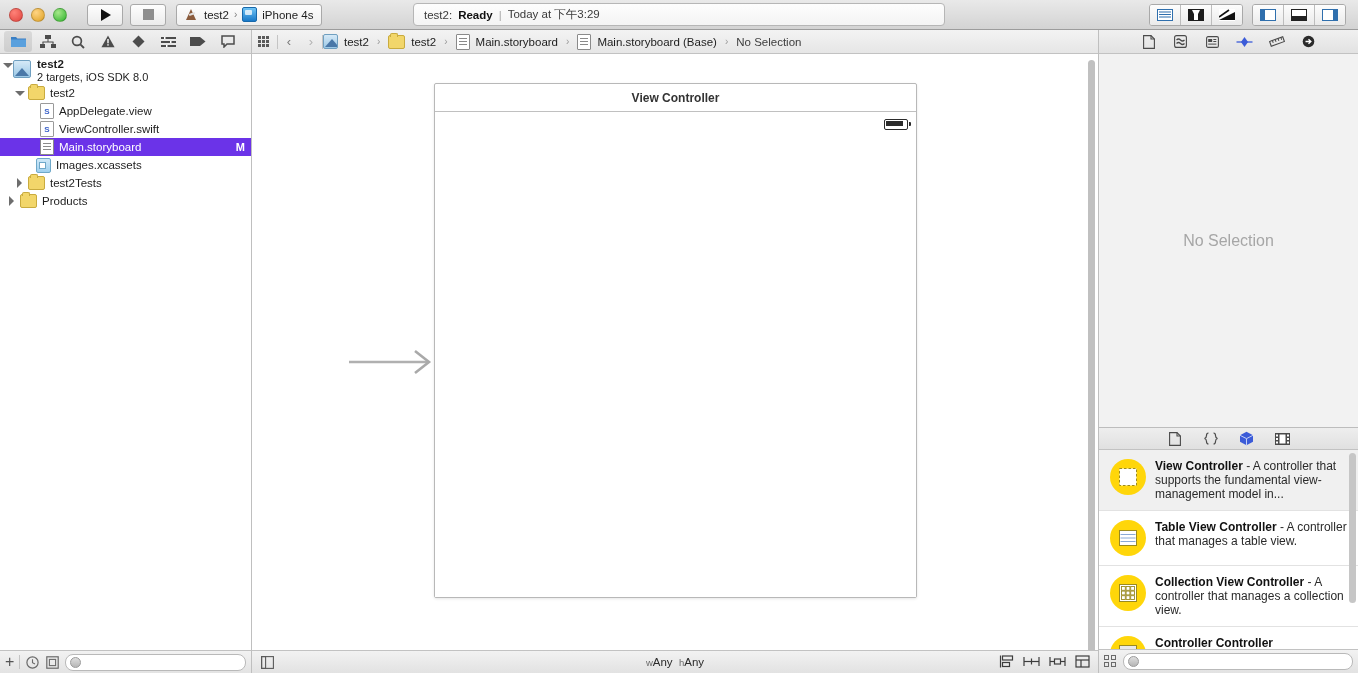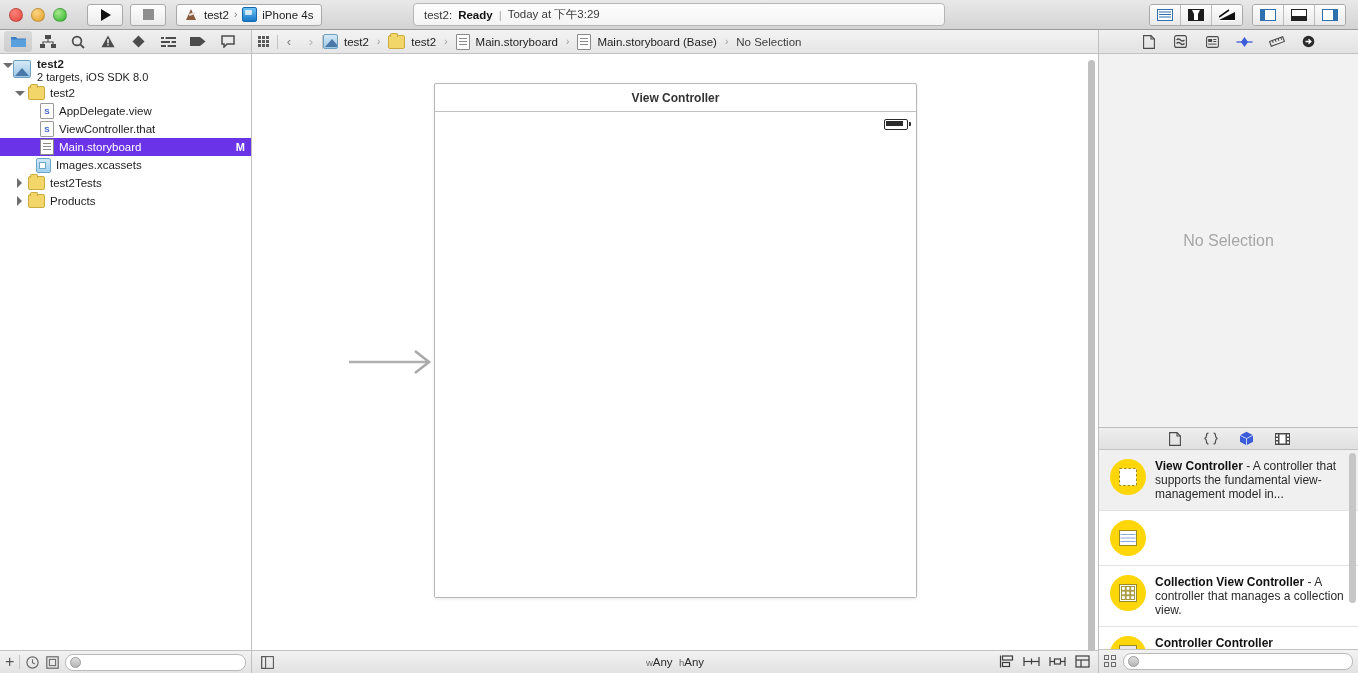--- a/index.html
+++ b/index.html
@@ -330,42 +330,42 @@
           <span>test2</span>
         </div>
 
         <div class="row" style="padding-left:40px;">
           <span class="swift">S</span>
           <span>AppDelegate.view</span>
         </div>
 
         <div class="row" style="padding-left:40px;">
           <span class="swift">S</span>
-          <span>ViewController.that</span>
+          <span>ViewController.swift</span>
         </div>
 
         <div class="row sel" style="padding-left:40px;">
           <span class="sbdoc"></span>
           <span>Main.storyboard</span>
           <span class="badge">M</span>
         </div>
 
         <div class="row" style="padding-left:36px;">
           <span class="xcassets"></span>
           <span>Images.xcassets</span>
         </div>
 
 
         <div class="row" style="padding-left:14px;">
           <span class="tw closed"></span>
           <span class="folder" style="margin-left:3px;"></span>
           <span>test2Tests</span>
         </div>
 
-        <div class="row" style="padding-left:14px;text-align:center;">
+        <div class="row" style="padding-left:6px;text-align:center;">
           <span class="tw closed"></span>
           <span class="folder" style="margin-left:3px;"></span>
           <span>Products</span>
         </div>
       </div>
 
       <div class="nav-bottom">
         <span class="plus">+</span>
         <span class="vsep"></span>
         <span class="minibtn">
@@ -602,20 +602,23 @@
           <span class="libicon">
             <svg width="22" height="22" viewBox="0 0 22 22">
               <rect x="2.5" y="3.5" width="17" height="15" fill="#fff" stroke="#9a8a20" stroke-width="1"></rect>
               <g stroke="#7e9fd0" stroke-width="0.9">
                   <line x1="3.5" y1="7.5" x2="18.5" y2="7.5"></line>
                   <line x1="3.5" y1="11" x2="18.5" y2="11"></line>
                   <line x1="3.5" y1="14.5" x2="18.5" y2="14.5"></line>
                 </g>
             </svg>
           </span>
+          <span class="lib-text">
+            <b>Table View Controller</b><span> - A controller that manages a table view.</span>
+          </span>
         </div>
 
         <div class="lib-item">
           <span class="libicon">
             <svg width="22" height="22" viewBox="0 0 22 22">
               <rect x="2.5" y="2.5" width="17" height="17" fill="#fff" stroke="#9a8a20" stroke-width="1"></rect>
               <g fill="none" stroke="#9a8a20" stroke-width="0.9">
                 <rect x="4.5" y="4.5" width="3.8" height="3.8"></rect>
                   <rect x="9.1" y="4.5" width="3.8" height="3.8"></rect>
                   <rect x="13.7" y="4.5" width="3.8" height="3.8"></rect>

